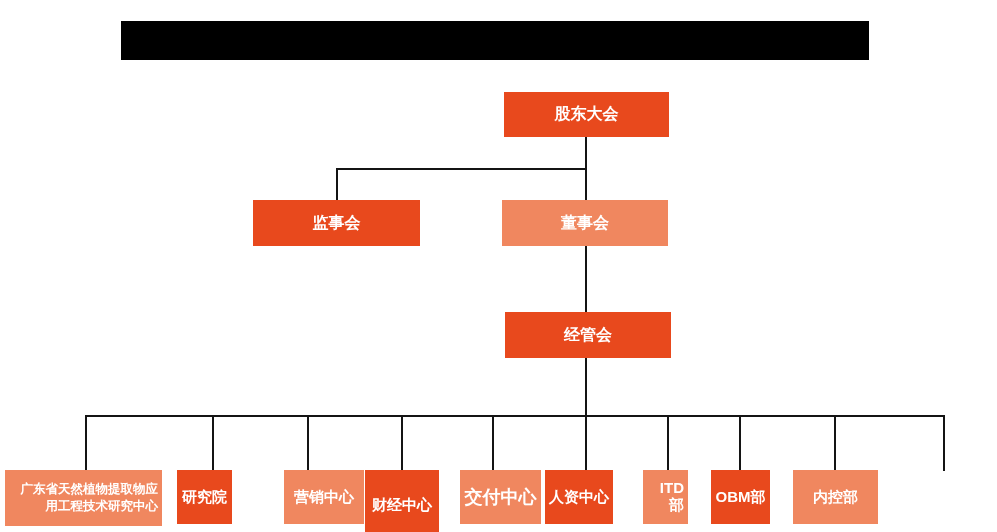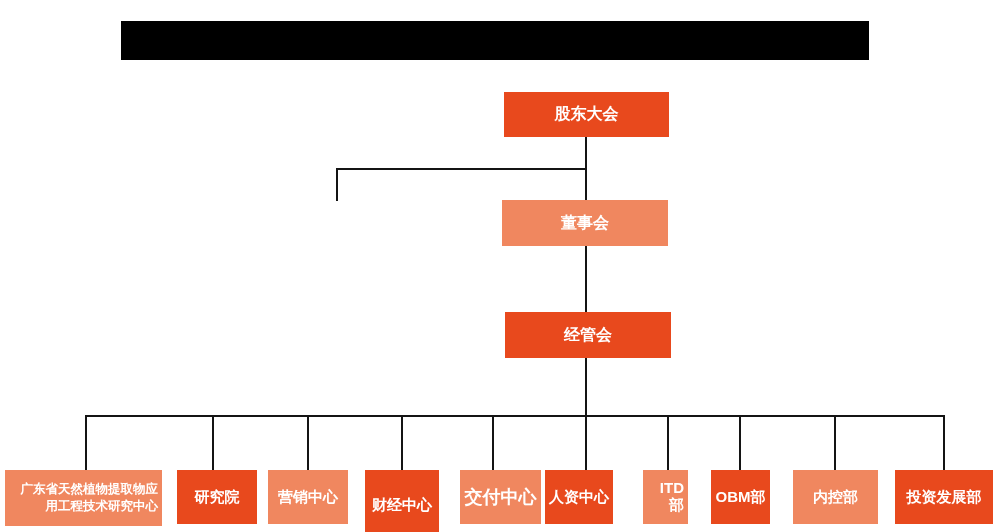--- a/index.html
+++ b/index.html
@@ -36,22 +36,22 @@
   .node[data-variant="light"] { background: var(--c-light, #f0875f); text-align: right; }
 
   
   .n-shareholders { left: 504px; top:  92px; width: 165px; height: 45px; font-size: 16px; }
   .n-supervisors  { left: 253px; top: 200px; width: 167px; height: 46px; font-size: 16px; }
   .n-directors    { left: 502px; top: 200px; width: 166px; height: 46px; font-size: 16px; }
   .n-management   { left: 505px; top: 312px; width: 166px; height: 46px; font-size: 16px; }
 
   
   .n-b0 { left:   5px; top: 470px; width: 157px; height: 56px; font-size: 12.5px; line-height: 1.35; }
-  .n-b1 { left: 177px; top: 470px; width:  80px; height: 54px; font-size: 15px; }
-  .n-b2 { left: 268px; top: 470px; width:  80px; height: 54px; font-size: 15px; }
+  .n-b1 { left: 177px; top: 470px; width:  55px; height: 54px; font-size: 15px; }
+  .n-b2 { left: 284px; top: 470px; width:  80px; height: 54px; font-size: 15px; }
   .n-b3 { left: 365px; top: 470px; width:  74px; height: 70px; font-size: 15px; }
   .n-b4 { left: 460px; top: 470px; width:  81px; height: 54px; font-size: 18px; }
   .n-b5 { left: 545px; top: 470px; width:  68px; height: 54px; font-size: 15px; }
   .n-b6 { left: 643px; top: 470px; width:  45px; height: 54px; font-size: 15px; }
   .n-b7 { left: 711px; top: 470px; width:  59px; height: 54px; font-size: 15px; }
   .n-b8 { left: 793px; top: 470px; width:  85px; height: 54px; font-size: 15px; }
   .n-b9 { left: 895px; top: 470px; width:  98px; height: 54px; font-size: 15px; }
 </style>
 </head>
 <body>
@@ -72,28 +72,28 @@
   <div class="line" style="left:307px; top:415px; width:2px;  height:56px;"></div>
   <div class="line" style="left:401px; top:415px; width:2px;  height:56px;"></div>
   <div class="line" style="left:492px; top:415px; width:2px;  height:56px;"></div>
   <div class="line" style="left:667px; top:415px; width:2px;  height:56px;"></div>
   <div class="line" style="left:739px; top:415px; width:2px;  height:56px;"></div>
   <div class="line" style="left:834px; top:415px; width:2px;  height:56px;"></div>
   <div class="line" style="left:943px; top:415px; width:2px;  height:56px;"></div>
 
   <div class="node n-shareholders" data-variant="dark">股东大会</div>
 
+  <div class="node n-supervisors" data-variant="dark">监事会</div>
   <div class="node n-directors" data-variant="light">董事会</div>
 
   <div class="node n-b0" data-variant="light">广东省天然植物提取物应用工程技术研究中心</div>
 
   <div class="node n-management" data-variant="dark">经管会</div>
   <div class="node n-b1" data-variant="dark">研究院</div>
   <div class="node n-b2" data-variant="light">营销中心</div>
   <div class="node n-b3" data-variant="dark">财经中心</div>
   <div class="node n-b4" data-variant="light">交付中心</div>
   <div class="node n-b5" data-variant="dark">人资中心</div>
   <div class="node n-b6" data-variant="light">ITD部</div>
   <div class="node n-b8" data-variant="light">内控部</div>
   <div class="node n-b7" data-variant="dark">OBM部</div>
-  <div class="node n-b9" data-variant="dark">投资发展部</div>
 
 </div>
 
 </body></html>

